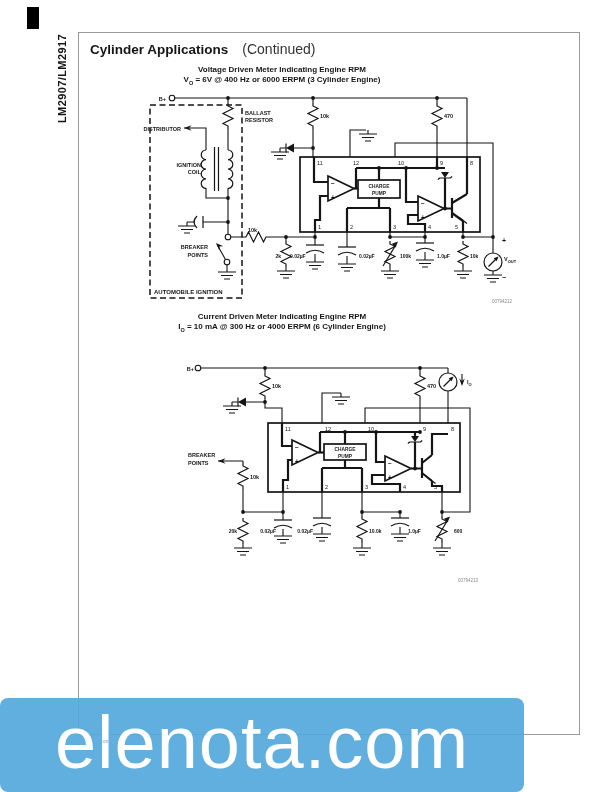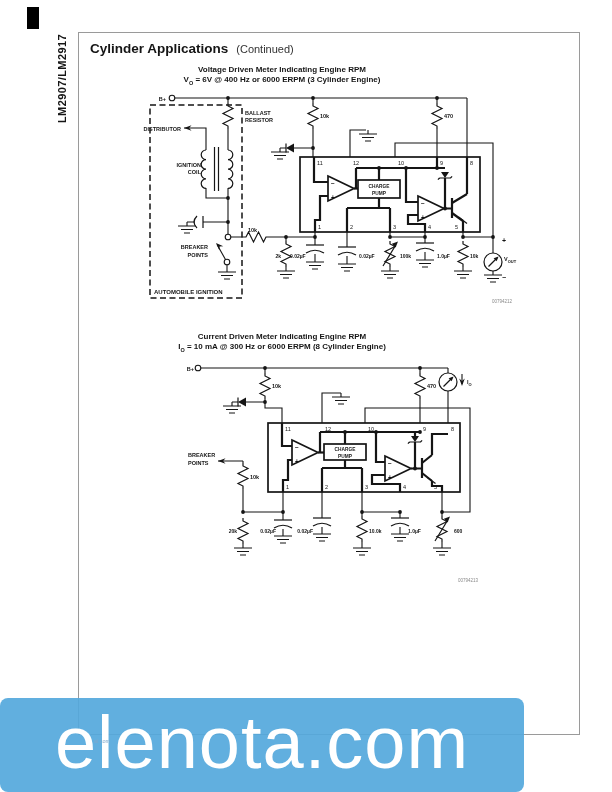--- a/index.html
+++ b/index.html
@@ -7,21 +7,21 @@
     width:612px;height:792px;position:relative;background:#ffffff;
     font-family:"Liberation Sans", sans-serif;color:#151515;overflow:hidden;
   }
   .corner-mark{position:absolute;left:27px;top:7px;width:12px;height:22px;background:#000;}
   .sidebar-title{
     position:absolute;left:56px;top:123px;transform:rotate(-90deg);transform-origin:0 0;
     font-size:11px;font-weight:bold;letter-spacing:.4px;white-space:nowrap;
   }
   .frame{position:absolute;left:78px;top:32px;width:500px;height:701px;border:1px solid #9a9a9a;}
   .main-title{position:absolute;left:90px;top:41px;font-size:13.5px;font-weight:bold;}
-  .main-title .cont{font-size:11px;font-weight:bold;color:#333;margin-left:8px;font-weight:normal;}
+  .main-title .cont{font-size:14px;font-weight:bold;color:#333;margin-left:14px;font-weight:normal;}
   .fig-title-block{position:absolute;left:78px;width:408px;text-align:center;line-height:10px;}
   .fig-title{font-size:8px;font-weight:bold;}
   .fig-sub{font-size:8px;font-weight:bold;}
   .fig-sub sub{font-size:5.5px;}
   .fig-code{position:absolute;font-size:4.5px;color:#8a8a8a;text-align:right;width:60px;}
   svg{position:absolute;overflow:visible;}
   svg .w{stroke:#151515;stroke-width:1.1;fill:none;}
   svg .bw{stroke:#151515;stroke-width:2.2;fill:none;}
   svg .comp{stroke:#151515;stroke-width:1.2;fill:none;}
   svg .boxline{stroke:#151515;stroke-width:1.7;fill:none;}
@@ -244,23 +244,23 @@
     <text class="pin" x="380" y="75">8</text>
     <text class="pin" x="228" y="139">1</text>
     <text class="pin" x="260" y="139">2</text>
     <text class="pin" x="303" y="139">3</text>
     <text class="pin" x="338" y="139">4</text>
     <text class="pin" x="365" y="139">5</text>
   </g>
 </svg>
 <div class="fig-code" style="left:452px;top:299px">00794212</div>
 
-<div class="fig-title-block" style="top:332px">
+<div class="fig-title-block" style="top:312px">
   <div class="fig-title">Current Driven Meter Indicating Engine RPM</div>
-  <div class="fig-sub"><span>I</span><sub>O</sub><span> = 10 mA @ 300 Hz or 6000 ERPM (8 Cylinder Engine)</span></div>
+  <div class="fig-sub"><span>I</span><sub>O</sub><span> = 10 mA @ 300 Hz or 4000 ERPM (6 Cylinder Engine)</span></div>
 </div>
 
 <svg style="left:180px;top:360px" width="320" height="212" viewBox="0 0 320 212">
 
   <g class="w">
     <path d="M21 8 H268"></path>
     <path d="M85 8 V13 M85 39 V42"></path>
     <path d="M85 42 H66 M58 42 H52 M52 42 V46"></path>
     <path d="M85 42 V48 H102 V63"></path>
     <path d="M142 63 V33 H161 M161 33 V37"></path>

